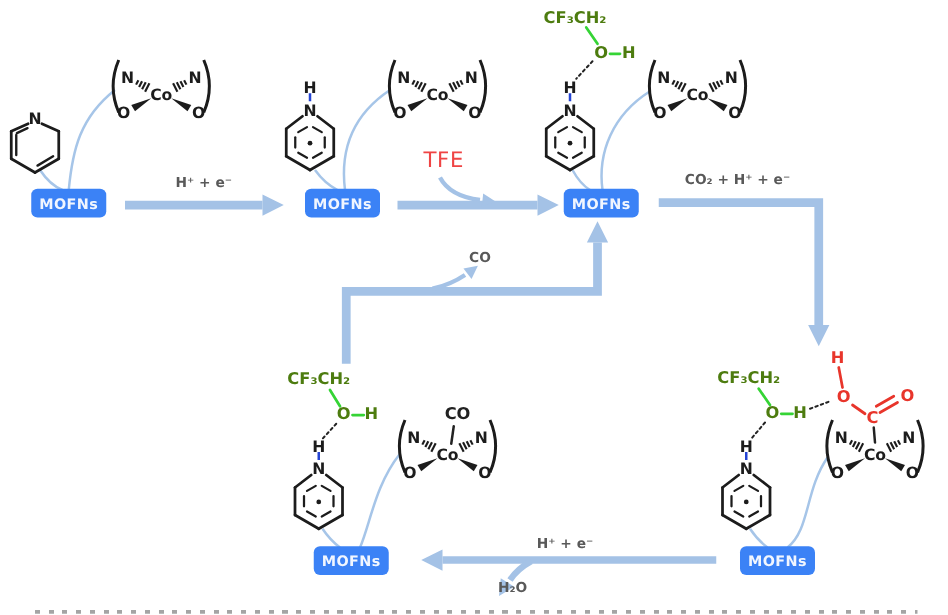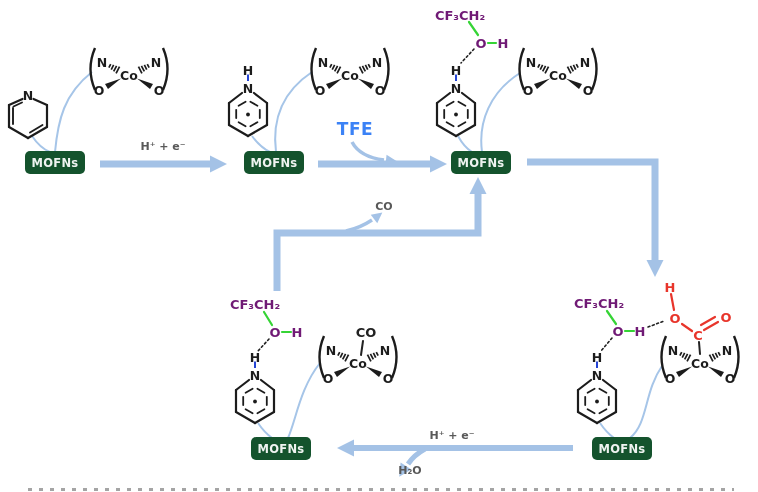--- a/index.html
+++ b/index.html
@@ -2,25 +2,25 @@
 <html><head>
 <meta charset="utf-8">
 <style>
   html,body{margin:0;padding:0;background:#ffffff;}
   .stage{position:relative;width:758px;height:492px;background:#ffffff;overflow:hidden;
          font-family:"DejaVu Sans","Liberation Sans",sans-serif;}
   .layer{position:absolute;left:0;top:0;}
   .inst{position:absolute;}
   .lbl{position:absolute;transform:translate(-50%,-50%);white-space:nowrap;line-height:1;}
   .gray{color:#595959;font-weight:600;font-size:11px;}
-  .green-big{color:#3b82f6;font-weight:bold;font-size:17px;letter-spacing:.5px;}
-  .green{color:#701a75;font-weight:bold;font-size:13px;}
+  .green-big{color:#ef4444;font-weight:normal;font-size:17px;letter-spacing:.5px;}
+  .green{color:#4d7c0f;font-weight:bold;font-size:13px;}
   .red{color:#e8352b;font-weight:bold;font-size:13px;}
   .blk{color:#222;font-weight:bold;font-size:13px;}
-  .mofns{position:absolute;width:60px;height:23px;background:#14532d;border-radius:5px;
+  .mofns{position:absolute;width:60px;height:23px;background:#3b82f6;border-radius:5px;
          color:rgba(255,255,255,.93);font-size:11.5px;font-weight:bold;letter-spacing:.3px;
          display:flex;align-items:center;justify-content:center;}
   .caption-edge{position:absolute;left:28px;top:488px;width:706px;height:3px;opacity:.5;
          background:repeating-linear-gradient(90deg,#4a4a4a 0 4px,transparent 4px 11px);}
   svg text{font-family:"DejaVu Sans","Liberation Sans",sans-serif;font-weight:bold;
            font-size:12.5px;fill:#1c1c1c;}
   .arrow{stroke:#a4c2e6;fill:none;}
   .head{fill:#a4c2e6;stroke:none;}
   .conn{stroke:#a6c5e8;stroke-width:2;fill:none;}
   .gbond{stroke:#35d435;stroke-width:2.2;stroke-linecap:round;}
@@ -209,20 +209,21 @@
     </svg>
 
   <div class="mofns" style="left:25px;top:151px">MOFNs</div>
   <div class="mofns" style="left:244px;top:151px">MOFNs</div>
   <div class="mofns" style="left:451px;top:151px">MOFNs</div>
   <div class="mofns" style="left:592px;top:437px">MOFNs</div>
   <div class="mofns" style="left:251px;top:437px">MOFNs</div>
 
   <div class="lbl gray" style="left:163px;top:146px">H⁺ + e⁻</div>
   <div class="lbl green-big" style="left:355px;top:129px">TFE</div>
+  <div class="lbl gray" style="left:590px;top:144px">CO₂ + H⁺ + e⁻</div>
   <div class="lbl gray" style="left:384px;top:206px">CO</div>
   <div class="lbl gray" style="left:452px;top:435px">H⁺ + e⁻</div>
   <div class="lbl gray" style="left:410px;top:470px">H₂O</div>
 
   <div class="lbl green" style="left:460px;top:15px">CF₃CH₂</div>
   <div class="lbl green" style="left:481px;top:43px">O</div>
   <div class="lbl green" style="left:503px;top:43px">H</div>
 
   <div class="lbl green" style="left:599px;top:303px">CF₃CH₂</div>
   <div class="lbl green" style="left:618px;top:331px">O</div>

